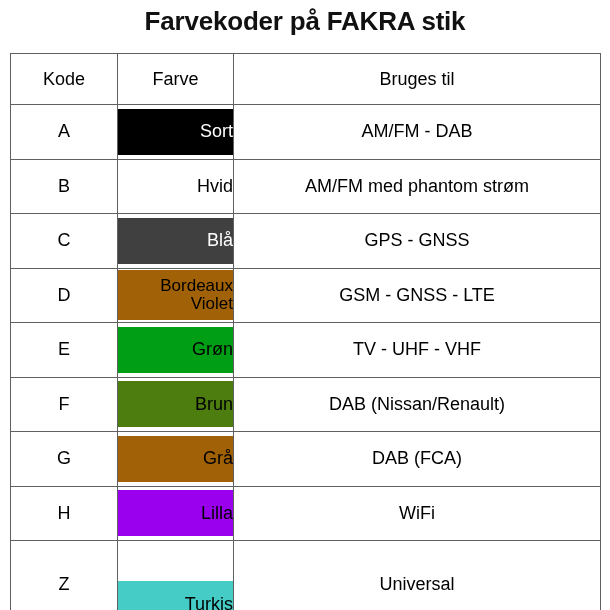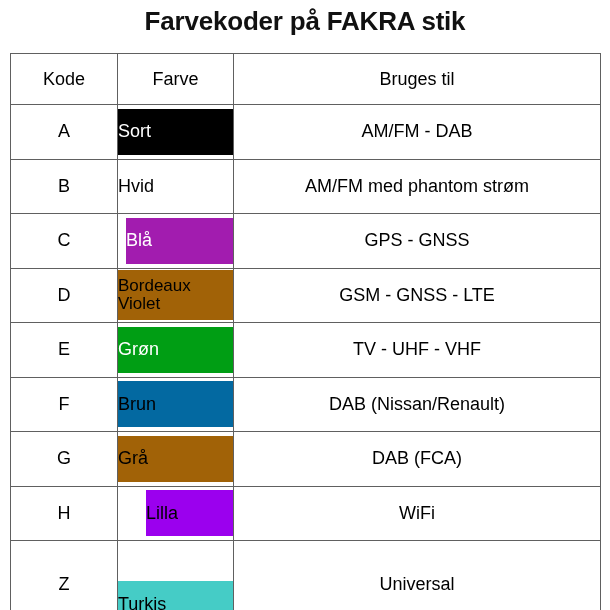--- a/index.html
+++ b/index.html
@@ -72,21 +72,21 @@
   td.bruges-cell {
     font-size: 18px;
     background: #ffffff;
   }
   td.farve-cell {
     padding: 0;
     background: #ffffff;
   }
   .swatch {
     display: flex;
-    align-items: flex-start;
+    align-items: flex-end;
     justify-content: center;
     width: 100%;
     height: 46px;
     line-height: 1.05;
     font-size: 18px;
     box-sizing: border-box;
   }
   .swatch.two-line {
     font-size: 17px;
     height: 50px;
@@ -129,67 +129,67 @@
             <td class="farve-cell">
               <div class="swatch" style="background: rgb(255, 255, 255); color: rgb(0, 0, 0); flex-direction: column;">
                 <span>Hvid</span>
               </div>
             </td>
             <td class="bruges-cell">AM/FM med phantom strøm</td>
           </tr>
           <tr>
             <td class="kode-cell">C</td>
             <td class="farve-cell">
-              <div class="swatch" style="background: #a21caf; color: rgb(255, 255, 255); flex-direction: column; margin-left: 8px;">
+              <div class="swatch" style="background: #404040; color: rgb(255, 255, 255); flex-direction: column;">
                 <span>Blå</span>
               </div>
             </td>
             <td class="bruges-cell">GPS - GNSS</td>
           </tr>
           <tr>
             <td class="kode-cell">D</td>
             <td class="farve-cell">
               <div class="swatch two-line" style="background: #a16207; color: rgb(0, 0, 0); flex-direction: column;">
                 <span>Bordeaux</span>
                 <span>Violet</span>
               </div>
             </td>
             <td class="bruges-cell">GSM - GNSS - LTE</td>
           </tr>
           <tr>
             <td class="kode-cell">E</td>
             <td class="farve-cell">
-              <div class="swatch" style="background: rgb(0, 158, 20); color: #ffffff; flex-direction: column;">
+              <div class="swatch" style="background: rgb(0, 158, 20); color: #000000; flex-direction: column;">
                 <span>Grøn</span>
               </div>
             </td>
             <td class="bruges-cell">TV - UHF - VHF</td>
           </tr>
           <tr>
             <td class="kode-cell">F</td>
             <td class="farve-cell">
-              <div class="swatch" style="background: #0369a1; color: rgb(0, 0, 0); flex-direction: column;">
+              <div class="swatch" style="background: #4d7c0f; color: rgb(0, 0, 0); flex-direction: column;">
                 <span>Brun</span>
               </div>
             </td>
             <td class="bruges-cell">DAB (Nissan/Renault)</td>
           </tr>
           <tr>
             <td class="kode-cell">G</td>
             <td class="farve-cell">
               <div class="swatch" style="background: #a16207; color: rgb(0, 0, 0); flex-direction: column;">
                 <span>Grå</span>
               </div>
             </td>
             <td class="bruges-cell">DAB (FCA)</td>
           </tr>
           <tr>
             <td class="kode-cell">H</td>
             <td class="farve-cell">
-              <div class="swatch" style="background: rgb(155, 0, 238); color: rgb(0, 0, 0); flex-direction: column; margin-left: 28px;">
+              <div class="swatch" style="background: rgb(155, 0, 238); color: rgb(0, 0, 0); flex-direction: column;">
                 <span>Lilla</span>
               </div>
             </td>
             <td class="bruges-cell">WiFi</td>
           </tr>
           <tr>
             <td class="kode-cell">Z</td>
             <td class="farve-cell">
               <div class="swatch" style="background: rgb(69, 204, 198); color: rgb(0, 0, 0); flex-direction: column; margin-top: 40px;">
                 <span>Turkis</span>

